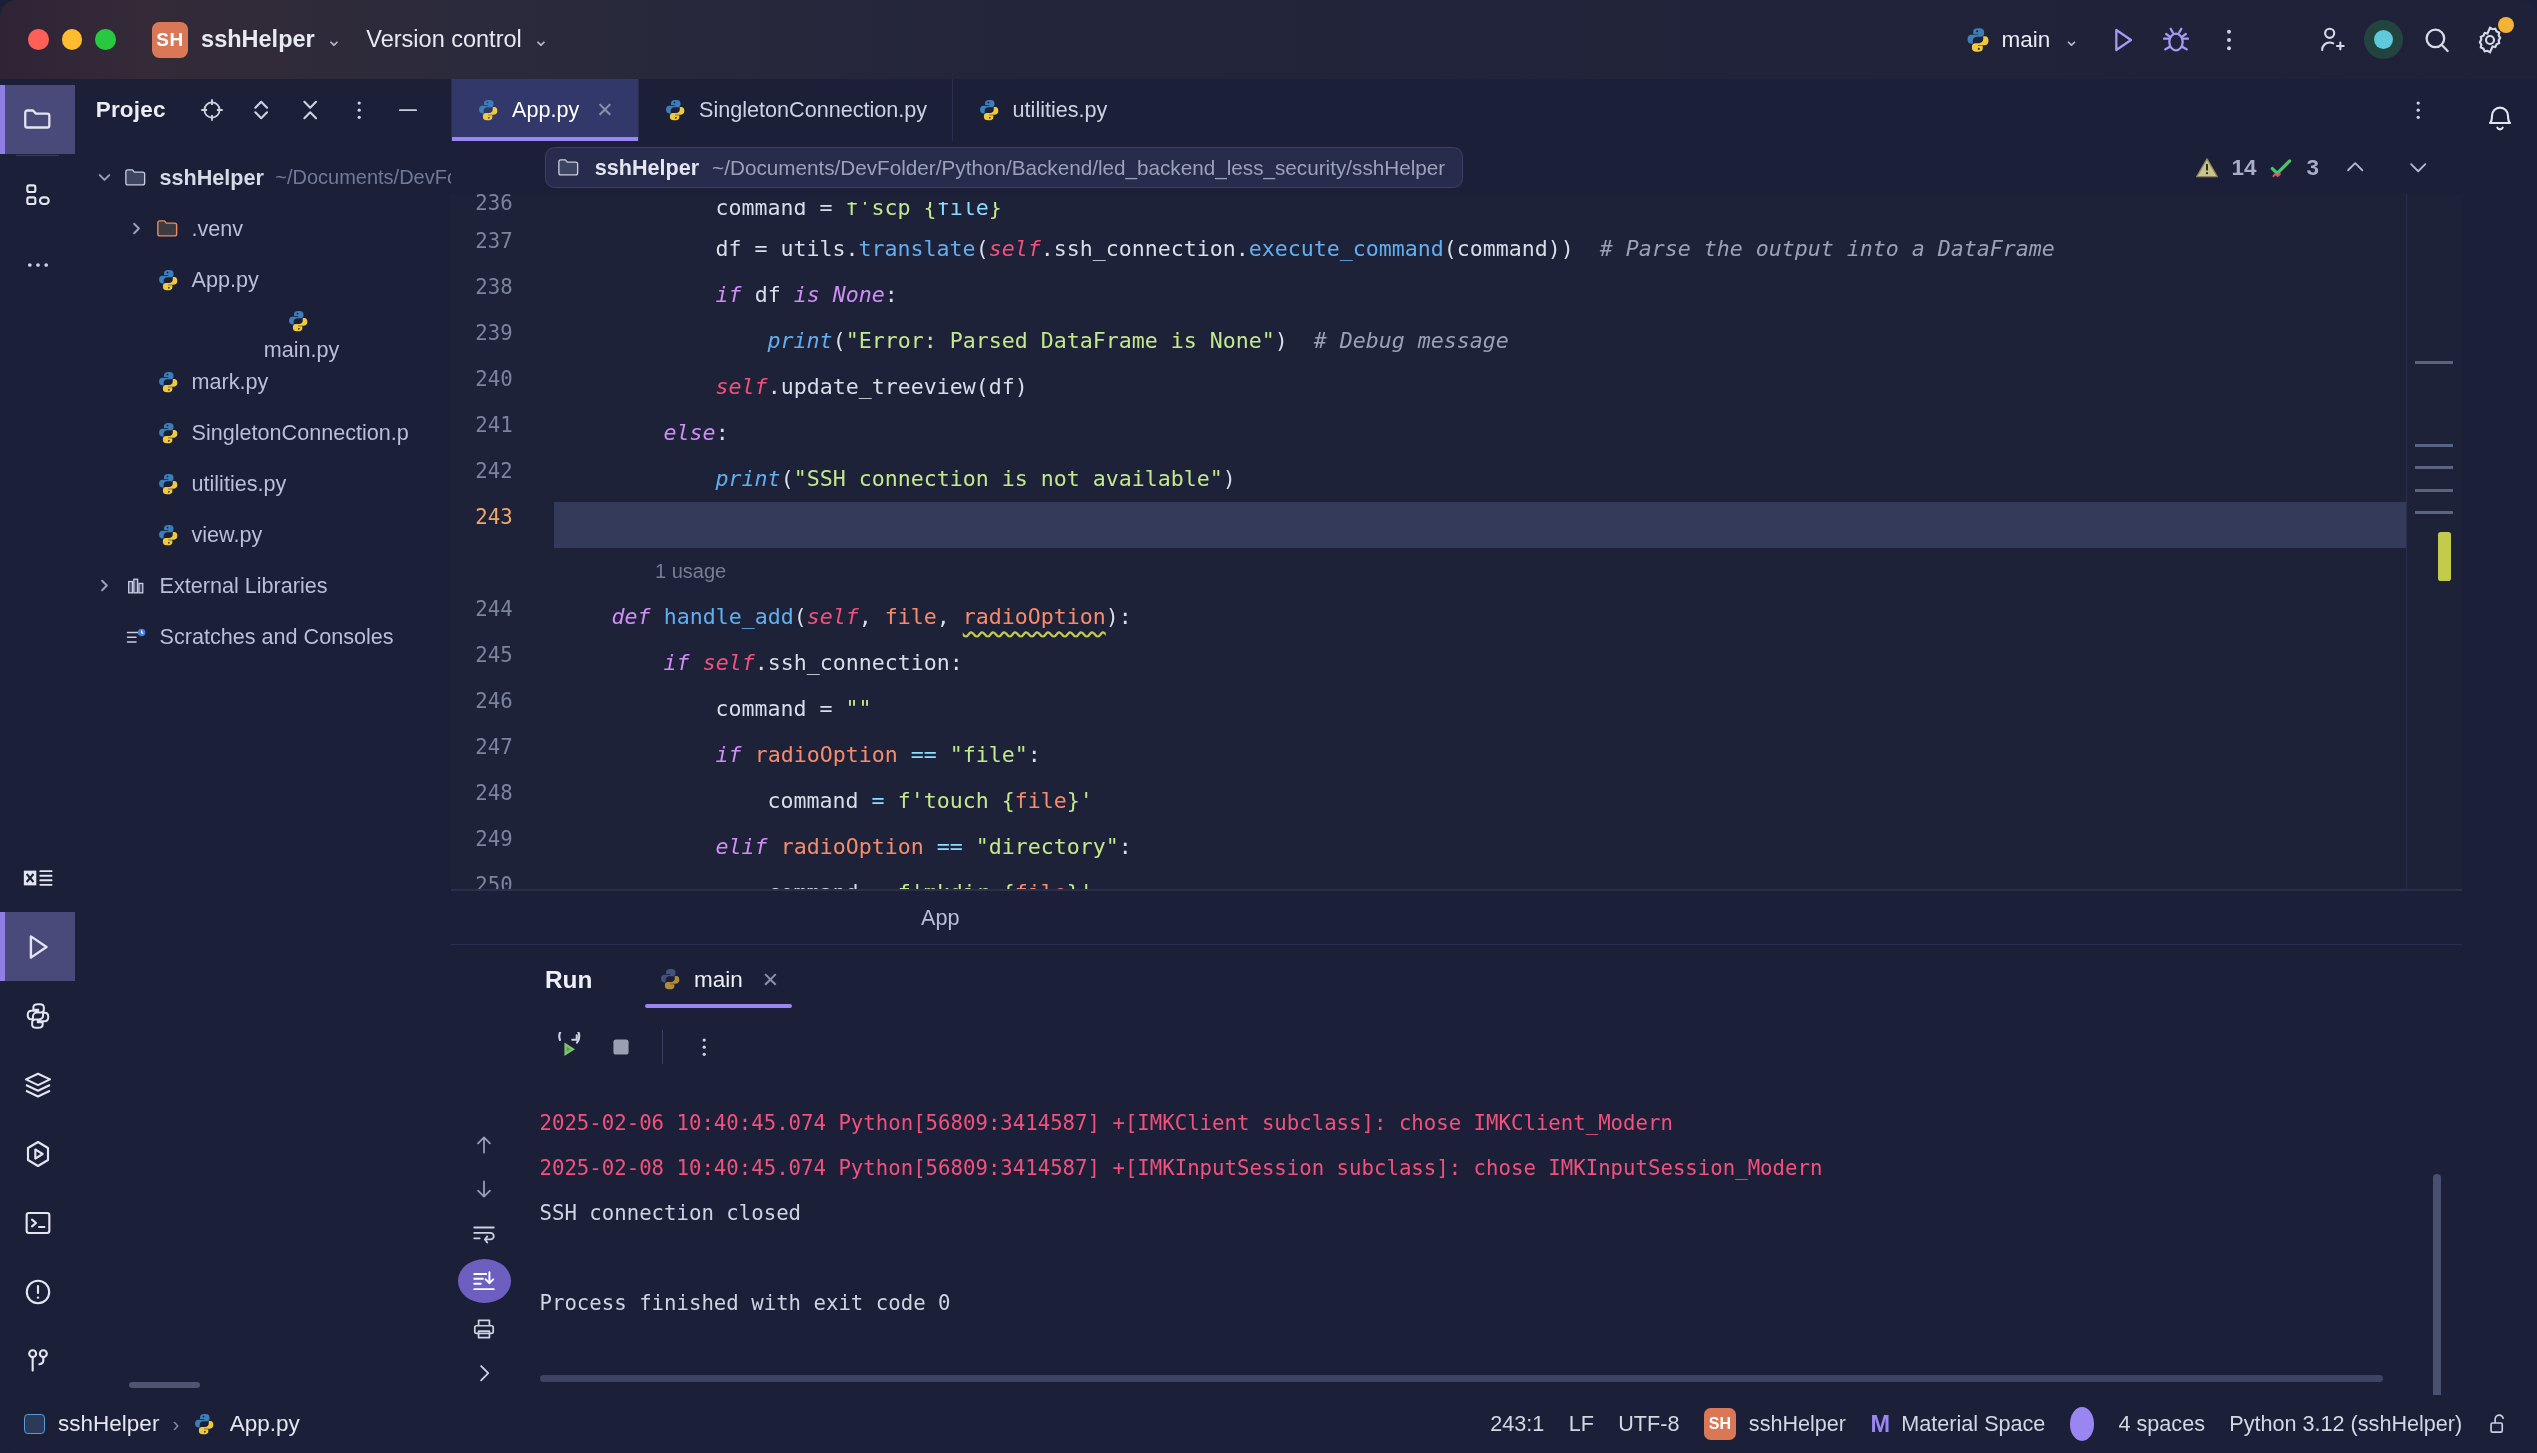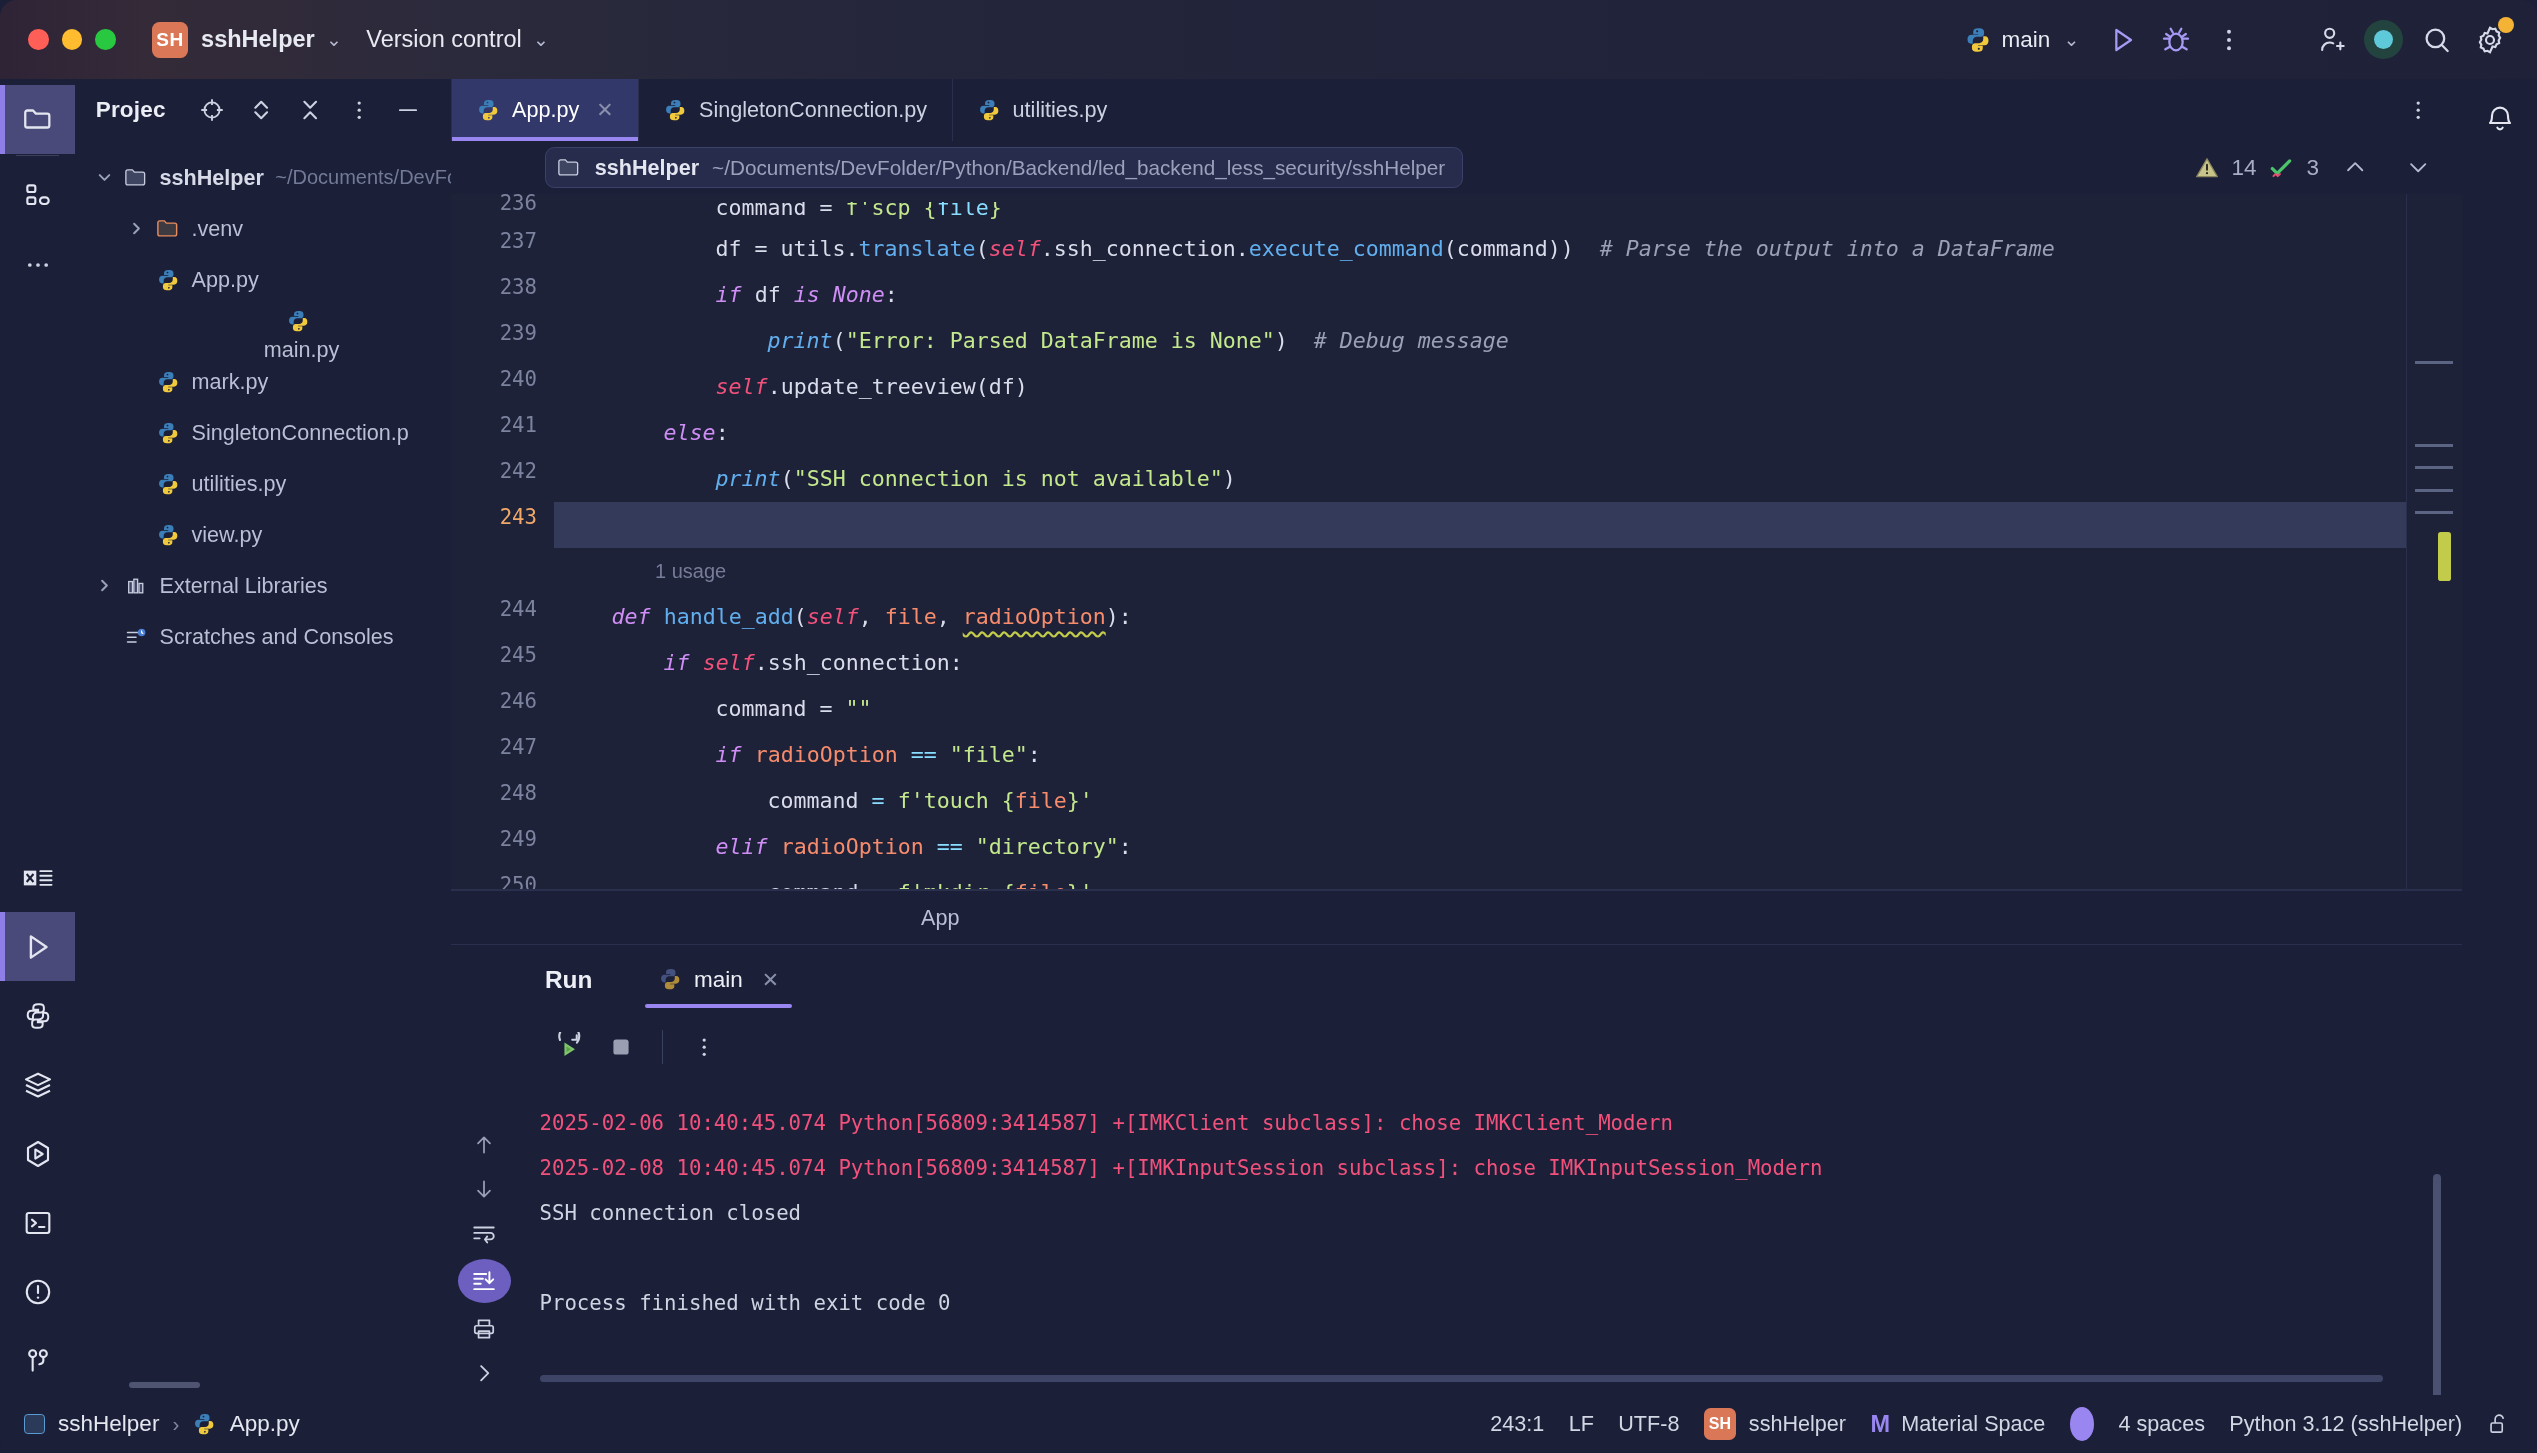--- a/index.html
+++ b/index.html
@@ -114,27 +114,27 @@
   
   .bcrow{height:53px;display:flex;align-items:center;position:relative;background:#1b1f38;}
   .bchip{
     display:flex;align-items:center;gap:13px;margin-left:94px;
     background:#272c4d;border:0.9px solid #3b4169;border-radius:9.4px;
     padding:6.6px 17px 6.6px 11.3px;
   }
   .bchip .fi{width:24.4px;height:20.7px;}
   .bchip .nm{color:#e3e6f0;font-size:21.6px;font-weight:700;}
   .bchip .pt{color:#9aa1bb;font-size:20.7px;}
-  .bc-right{margin-left:auto;display:flex;align-items:center;gap:10px;padding-right:17px;}
+  .bc-right{margin-left:auto;display:flex;align-items:center;gap:10px;padding-right:17px;font-weight:bold;}
   .bc-right .cnt{color:#a8aec6;font-size:22.5px;}
 
   
   .codewrap{flex:1;display:flex;min-height:0;background:#1e2238;position:relative;overflow:hidden;}
   .gutter{width:103px;flex:0 0 103px;text-align:right;padding-right:17px;background:#1e2238;}
-  .gline{height:46px;line-height:46px;color:#7c839e;font-size:20.7px;font-family:"DejaVu Sans Mono",monospace;}
+  .gline{height:46px;line-height:46px;color:#7c839e;font-size:20.7px;font-family:"DejaVu Sans Mono",monospace;text-align:center;}
   .gline.cur{color:#f0a868;}
   .gline.blank{color:transparent;}
   .codecol{flex:1;min-width:0;position:relative;}
   .cline{height:46px;line-height:46px;font-size:21.6px;font-family:"DejaVu Sans Mono",monospace;
          white-space:pre;color:#d4d7e3;padding-left:5.6px;}
   .cline.cur{background:#343a5a;}
   .usage{height:46px;line-height:46px;color:#767d99;font-size:20px;padding-left:101px;font-family:"Liberation Sans",sans-serif;}
   
   .kw{color:#cf8ef5;font-style:italic;}
   .self{color:#f2517c;font-style:italic;}

